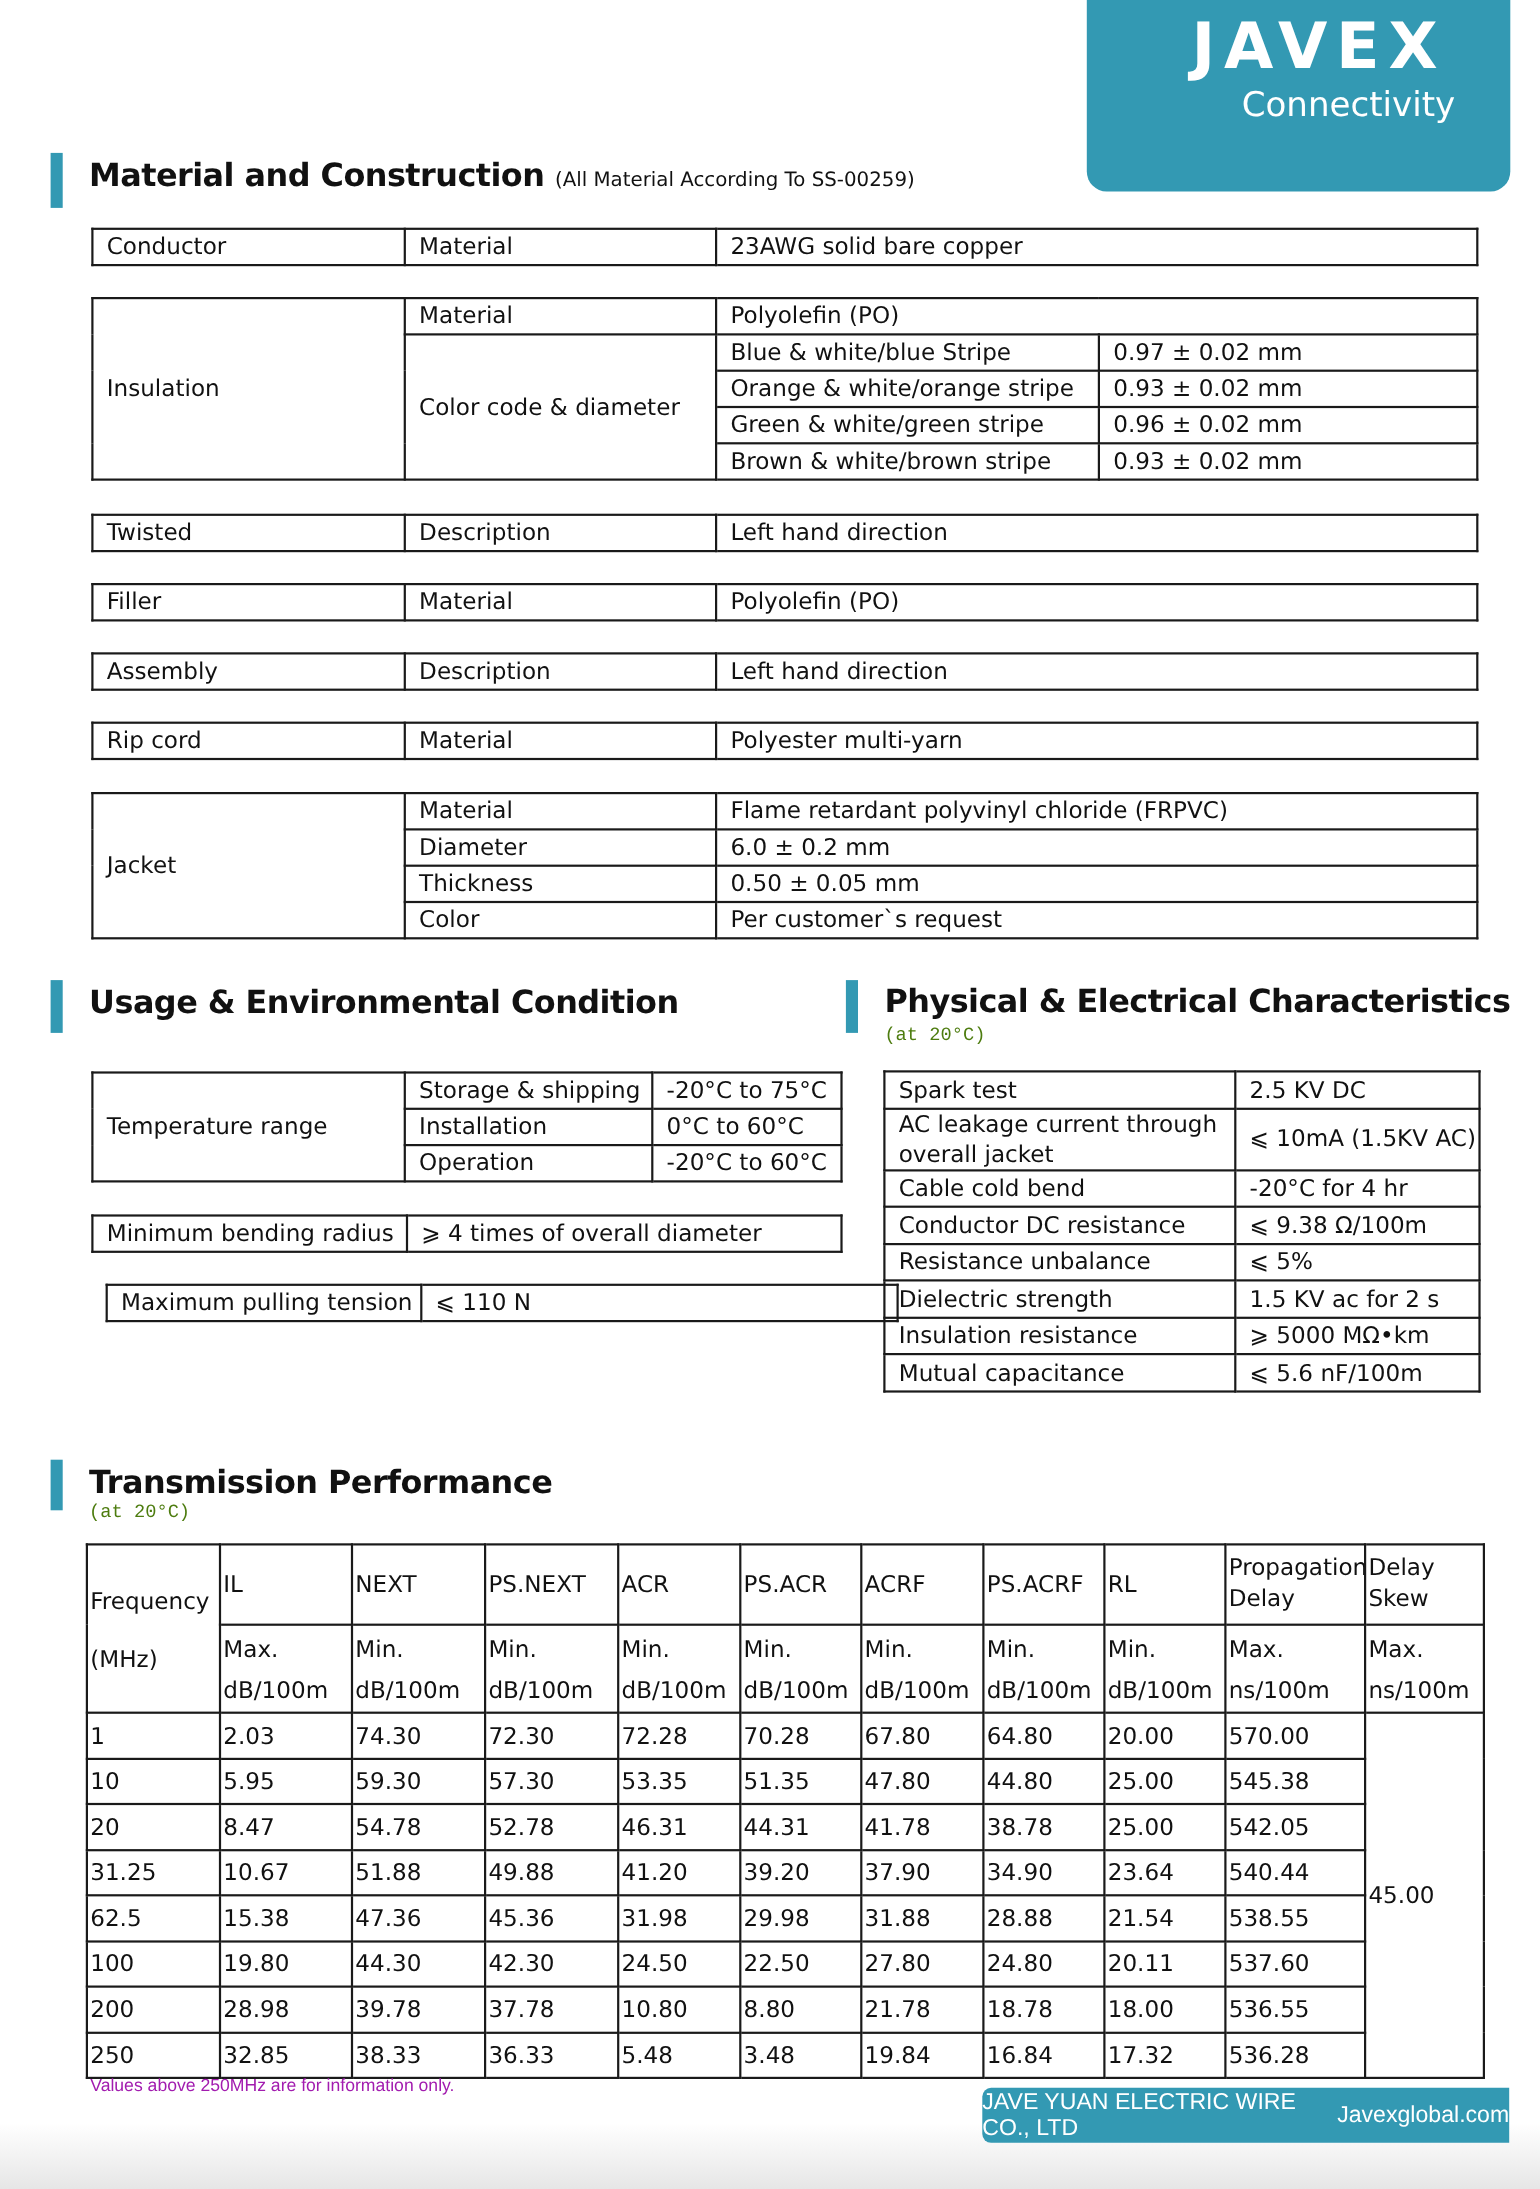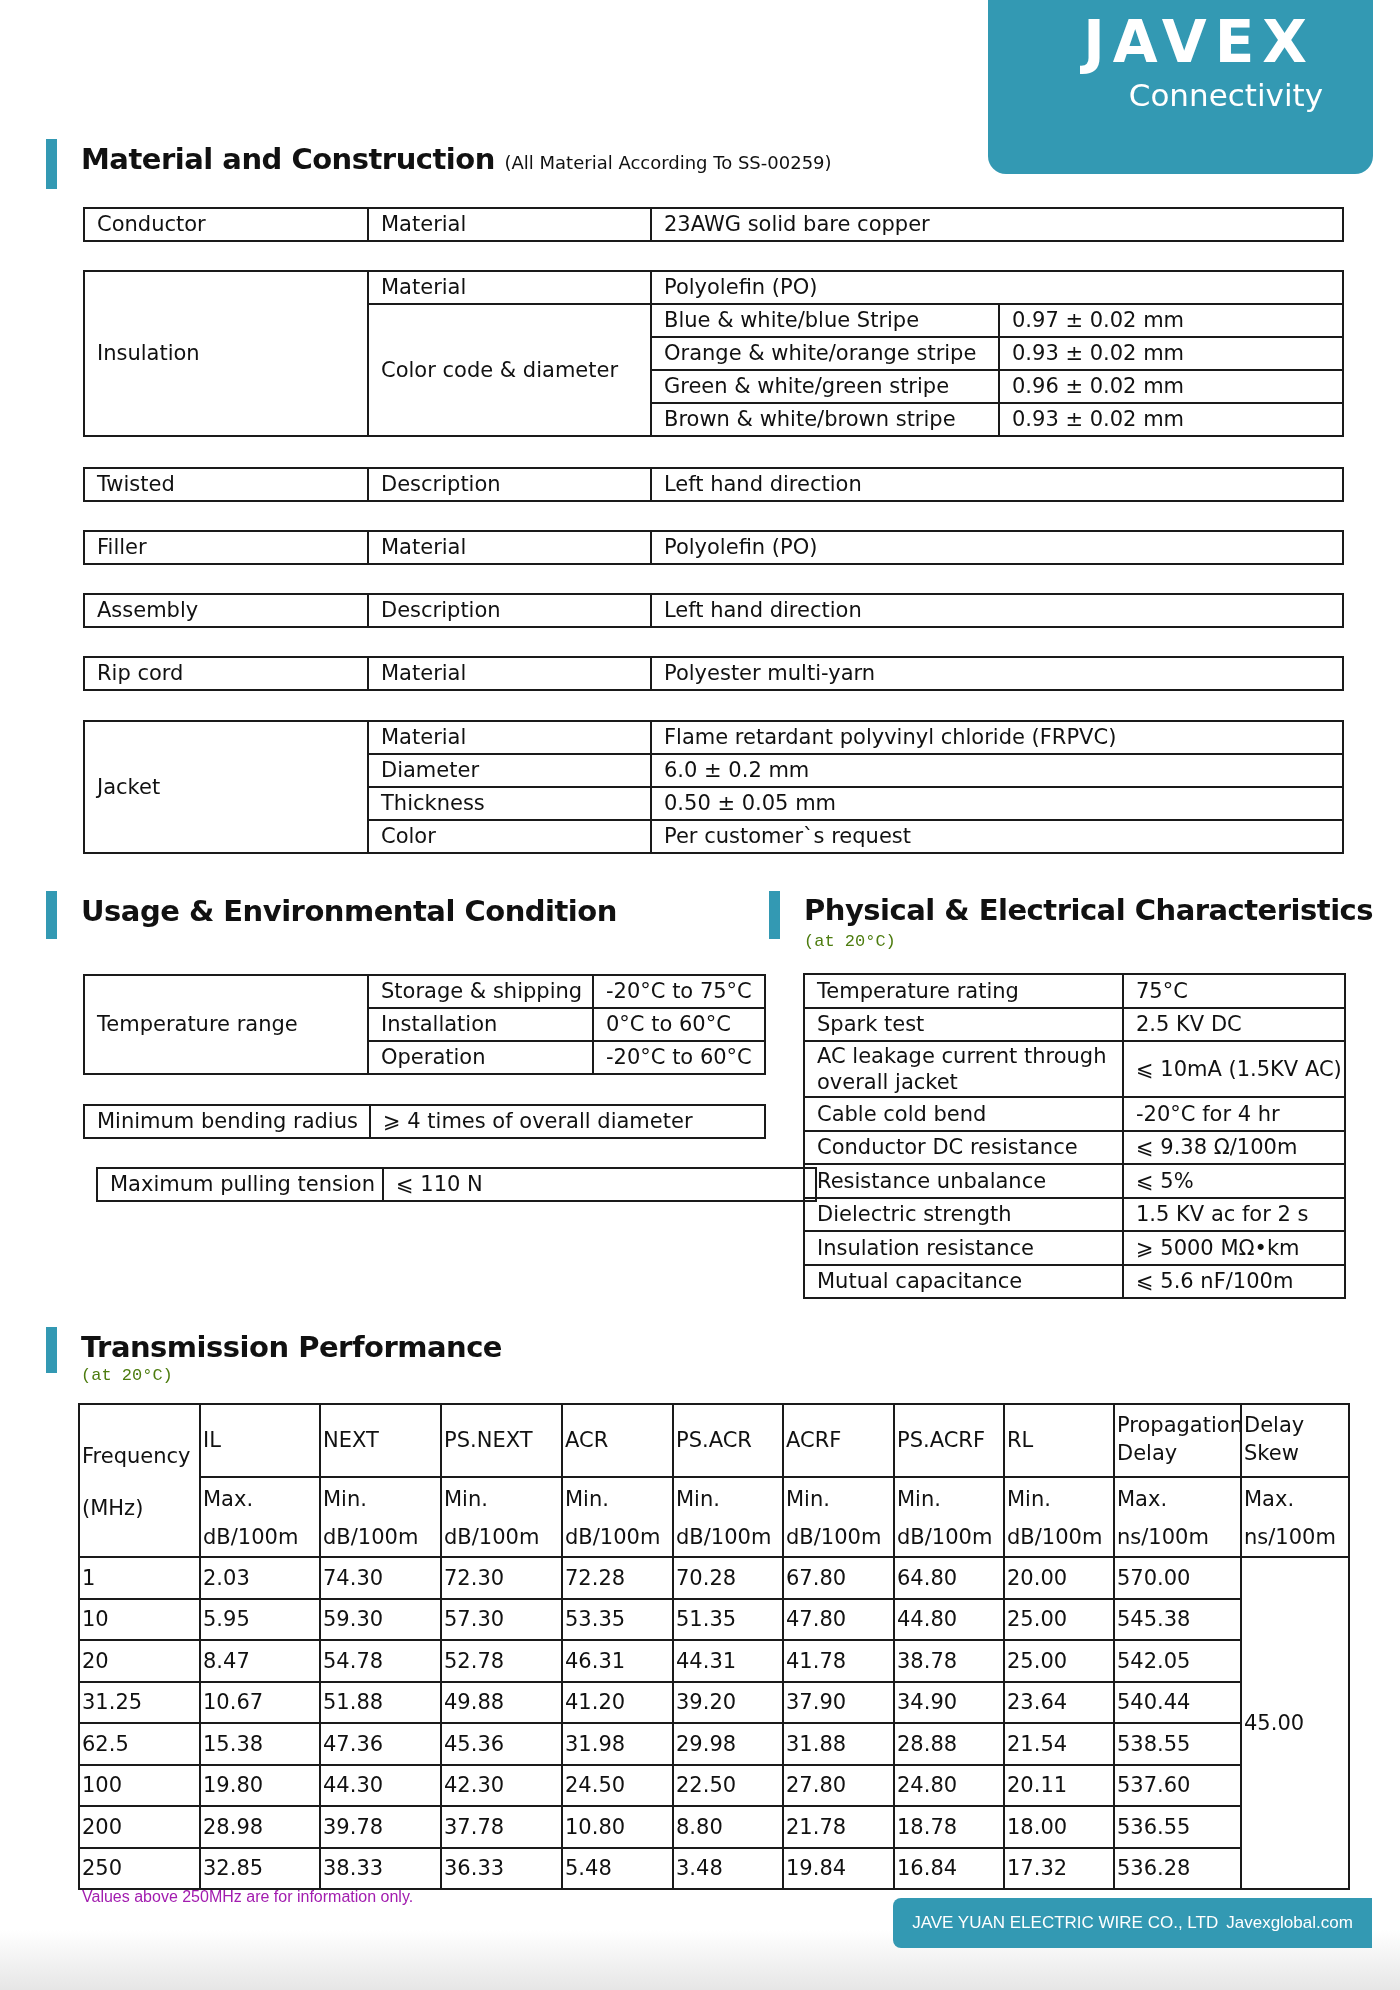--- a/index.html
+++ b/index.html
@@ -58,21 +58,21 @@
   .tp td.freq-head { vertical-align: top; line-height: 52px; padding-top: 25px; }
   .tp td.ph { line-height: 28px; white-space: normal; vertical-align: top; padding-top: 6px; }
 
   .footnote {
     position: absolute; left: 82px; top: 1888px; font-size: 16px; color: #a21caf;
     font-family: "Liberation Sans", sans-serif;
   }
   .footer-bar {
     position: absolute; left: 893px; top: 1898px; width: 479px; height: 50px;
     background: #3399b3; border-radius: 8px 0 0 8px;
-    color: #fff; font-family: "Liberation Sans", sans-serif; font-size: 17px;
+    color: #fff; font-family: "Liberation Sans", sans-serif; font-size: 21px;
     display: flex; align-items: center; justify-content: center; gap: 8px;
   }
 </style>
 </head>
 <body>
 
 <div class="logo-box">
   <div class="logo-word">JAVEX</div>
   <div class="logo-sub">Connectivity</div>
 </div>
@@ -273,24 +273,20 @@
 <div class="sec-bar" style="left:769px; top:891px; height:48px;"></div>
 <div class="sec-title" style="left:804px; top:893px;">Physical &amp; Electrical Characteristics</div>
 <div class="sec-sub" style="left:804px; top:932px;">(at 20°C)</div>
 
 <table class="pe" style="left:803px; top:973px; width:543px;">
   <colgroup>
       <col style="width:319px">
       <col>
     </colgroup>
   <tbody>
-      <tr>
-    <td>Temperature rating</td>
-    <td>75°C</td>
-  </tr>
   <tr>
     <td>Spark test</td>
     <td>2.5 KV DC</td>
   </tr>
   <tr>
     <td class="tall">AC leakage current through overall jacket</td>
     <td>⩽ 10mA (1.5KV AC)</td>
   </tr>
   <tr>
     <td>Cable cold bend</td>

